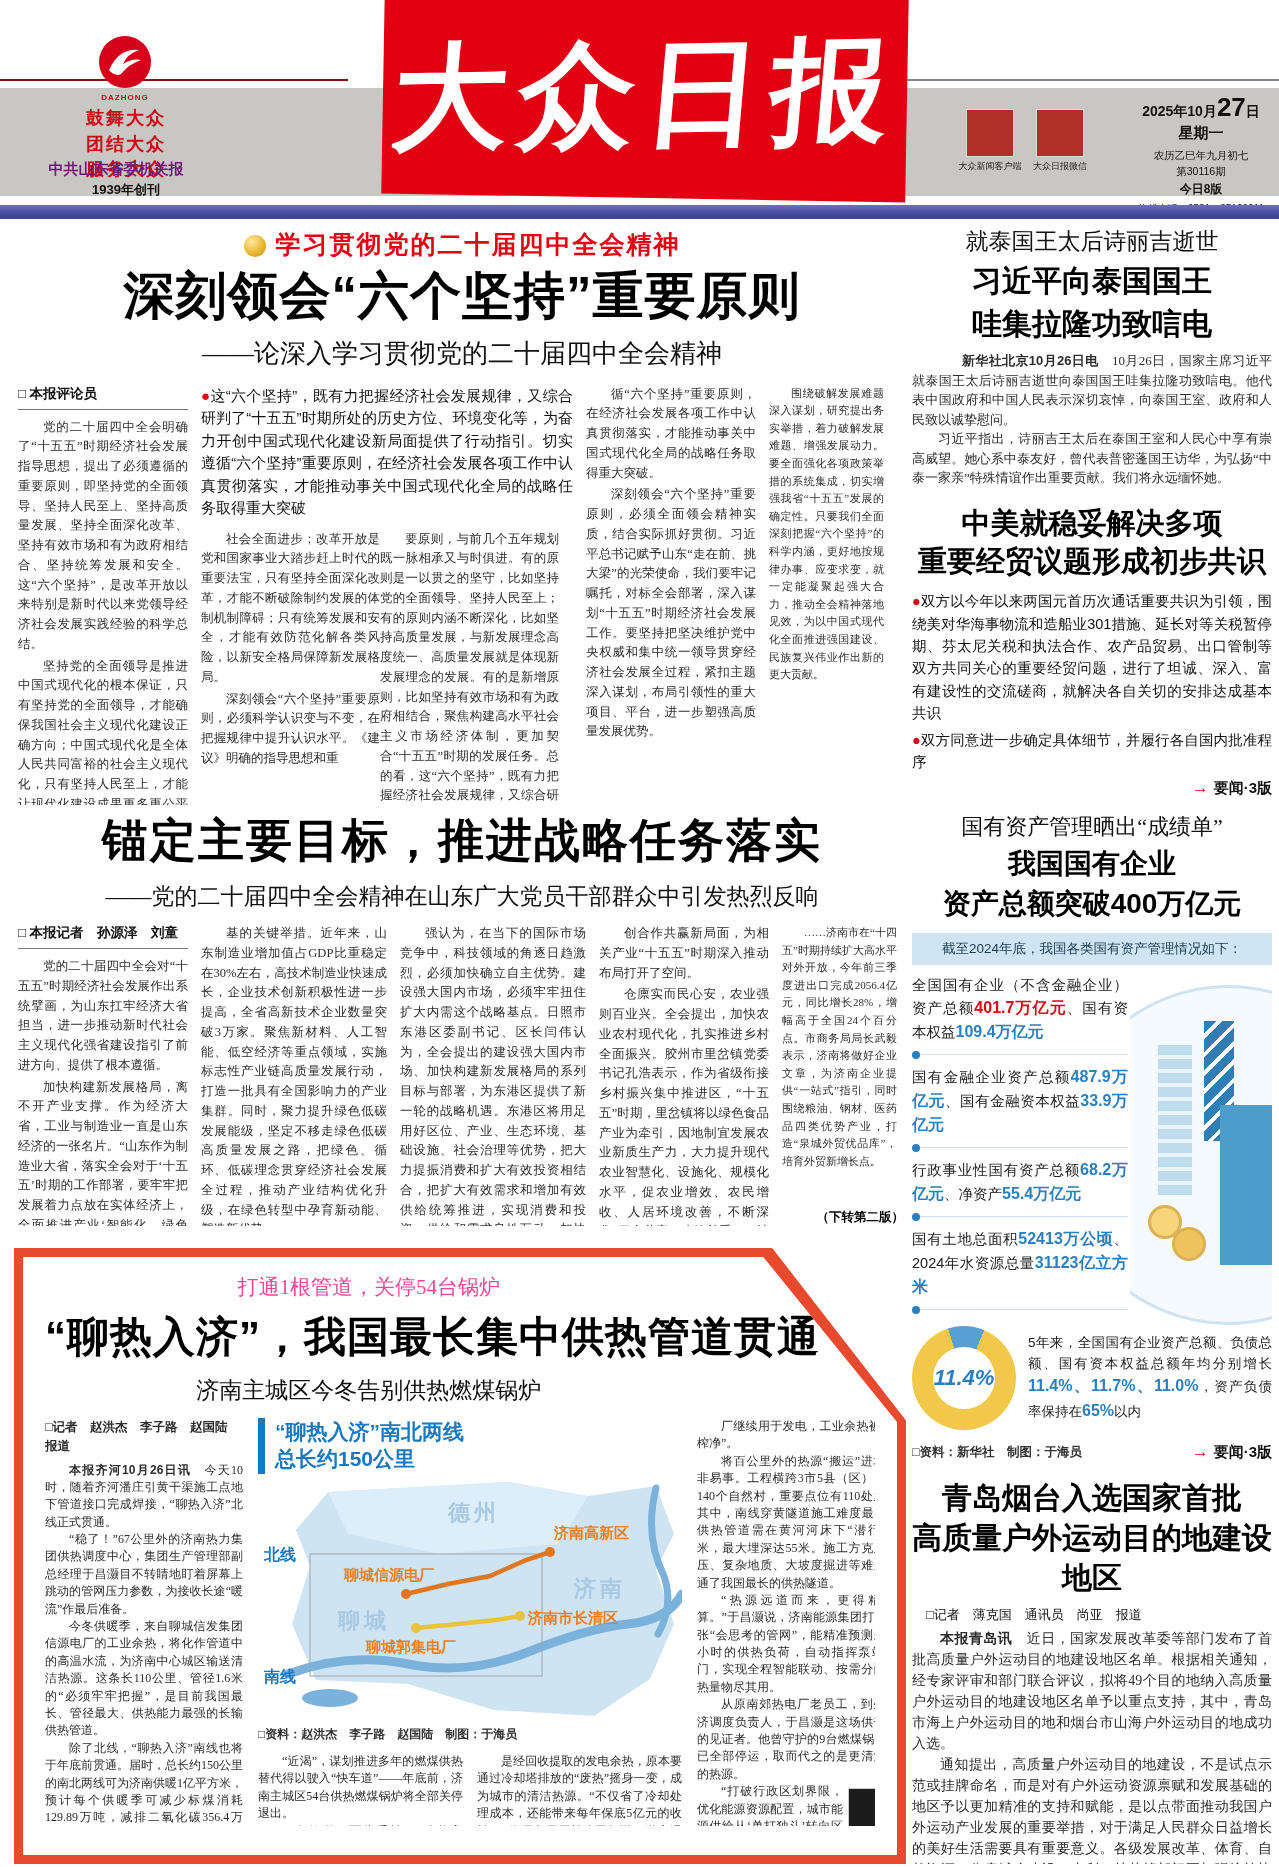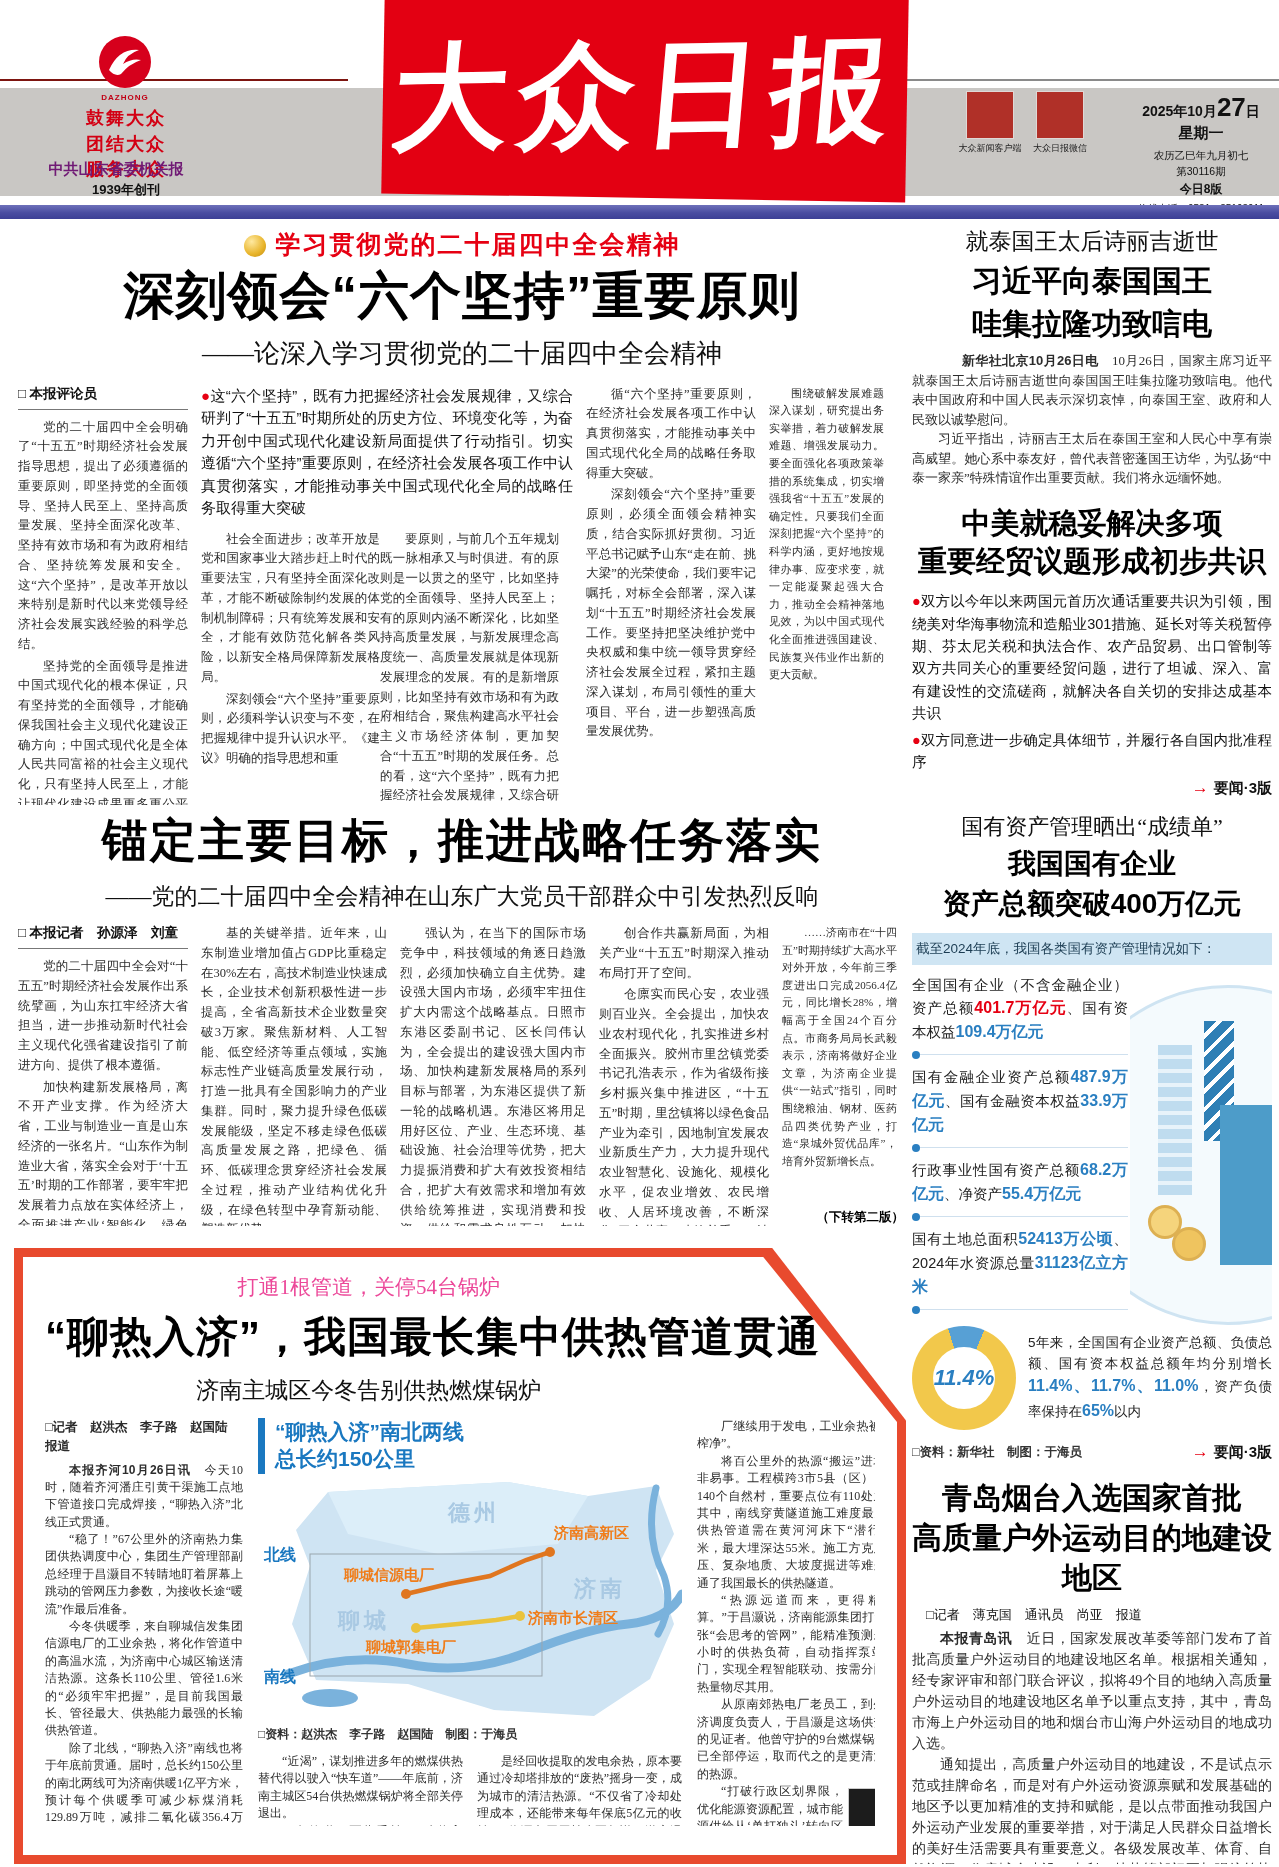--- a/index.html
+++ b/index.html
@@ -21,21 +21,21 @@
   .title-box { position:absolute; left:383px; top:-8px; width:524px; height:206px; background:#e30012; transform:rotate(1deg); display:flex; align-items:center; justify-content:center; }
   .title-box .cn { font-family:"Liberation Serif", serif; font-size:116px; font-weight:900; color:#fff; letter-spacing:10px; transform:skewX(-6deg) rotate(-2deg); white-space:nowrap; }
   .qr { width:46px; height:46px; background:
         conic-gradient(#b03028 25%, transparent 0 50%, #b03028 0 75%, transparent 0) 0 0/8px 8px,
         conic-gradient(transparent 25%, #b03028 0 50%, transparent 0 75%, #b03028 0) 4px 4px/8px 8px, #fdf6f5;
         outline:1px solid #e0d8d6; }
   .qr-black { width:56px; height:56px; background:
         conic-gradient(#1c1c1c 25%, transparent 0 50%, #1c1c1c 0 75%, transparent 0) 0 0/8px 8px,
         conic-gradient(transparent 25%, #1c1c1c 0 50%, transparent 0 75%, #1c1c1c 0) 4px 4px/8px 8px, #fff;
         outline:1px solid #ccc; }
-  .qr-block { position:absolute; top:92px; width:64px; text-align:center; }
+  .qr-block { position:absolute; top:110px; width:64px; text-align:center; }
   .qr-block .qr { margin:0 auto; }
   .qr-label { font-size:9px; color:#222; margin-top:4px; white-space:nowrap; }
   #qr1 { left:958px; } #qr2 { left:1028px; }
   .dateblock { position:absolute; left:1126px; top:92px; width:150px; text-align:center; color:#111; }
   .date-line { font-size:14px; font-weight:bold; }
   .date-line .big-day { font-size:26px; font-weight:900; }
   .weekday { font-size:15px; font-weight:bold; margin-top:1px; }
   .lunar { font-size:10.5px; margin-top:6px; }
   .issue { font-size:10.5px; margin-top:2px; }
   .pages { font-size:12px; font-weight:bold; margin-top:2px; }
@@ -86,21 +86,21 @@
   .s2-headline { font-size:29px; font-weight:900; text-align:center; line-height:1.32; color:#000; }
   .s2-body { margin-top:10px; }
   .s2-body p { font-size:14.5px; line-height:1.55; text-align:justify; margin-bottom:4px; color:#111; }
   .more-row { text-align:right; margin-top:2px; }
   .arrow { color:#e60012; font-weight:900; font-size:17px; margin-right:5px; }
   .more-label { font-size:15px; font-weight:900; color:#111; }
   .s3 { margin-top:14px; }
   .s3-kicker { font-size:22px; text-align:center; font-family:"Liberation Serif", serif; color:#111; }
   .s3-headline { font-size:28px; font-weight:900; text-align:center; line-height:1.3; margin-top:4px; color:#000; }
   .info { position:relative; margin-top:10px; }
-  .info-bar { background:#cfe5f3; color:#1b3c52; font-size:13.5px; padding:7px 4px; }
+  .info-bar { background:#cfe5f3; color:#1b3c52; font-size:13.5px; text-align:center; padding:7px 4px; }
   .info-items { width:216px; }
   .info-item { margin-top:10px; font-size:14.5px; line-height:1.5; text-align:justify; color:#222; }
   .num { color:#2a7fc1; font-weight:900; font-size:16px; }
   .num.red { color:#e60012; }
   .leader { margin-top:7px; position:relative; border-bottom:1px solid #cfe0ee; height:4px; }
   .leader::before { content:""; position:absolute; left:0; top:0; width:8px; height:8px; border-radius:50%; background:#2a7fc1; }
   .illus { position:absolute; right:-6px; top:42px; width:148px; height:392px; overflow:hidden; }
   .illus .circ { position:absolute; right:-120px; top:10px; width:340px; height:340px; border-radius:50%; border:3px solid #cfe4f2; background:#f4fafd; }
   .bldg1 { position:absolute; right:86px; top:70px; width:34px; height:150px; background:repeating-linear-gradient(180deg,#bfdcef 0 10px,#e8f3fa 10px 14px); }
   .bldg2 { position:absolute; right:44px; top:46px; width:30px; height:120px; background:repeating-linear-gradient(135deg,#2e7fb5 0 9px,#fff 9px 13px); }

